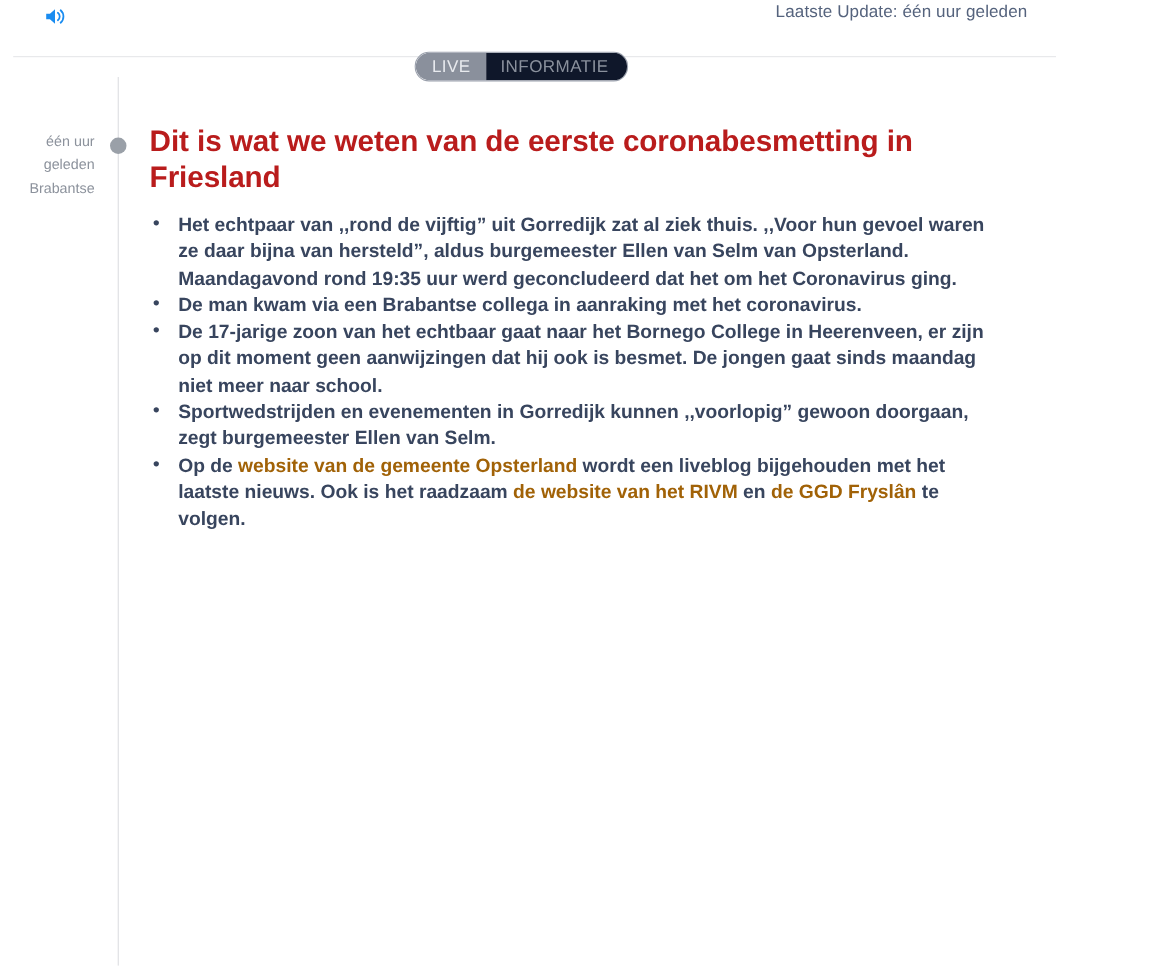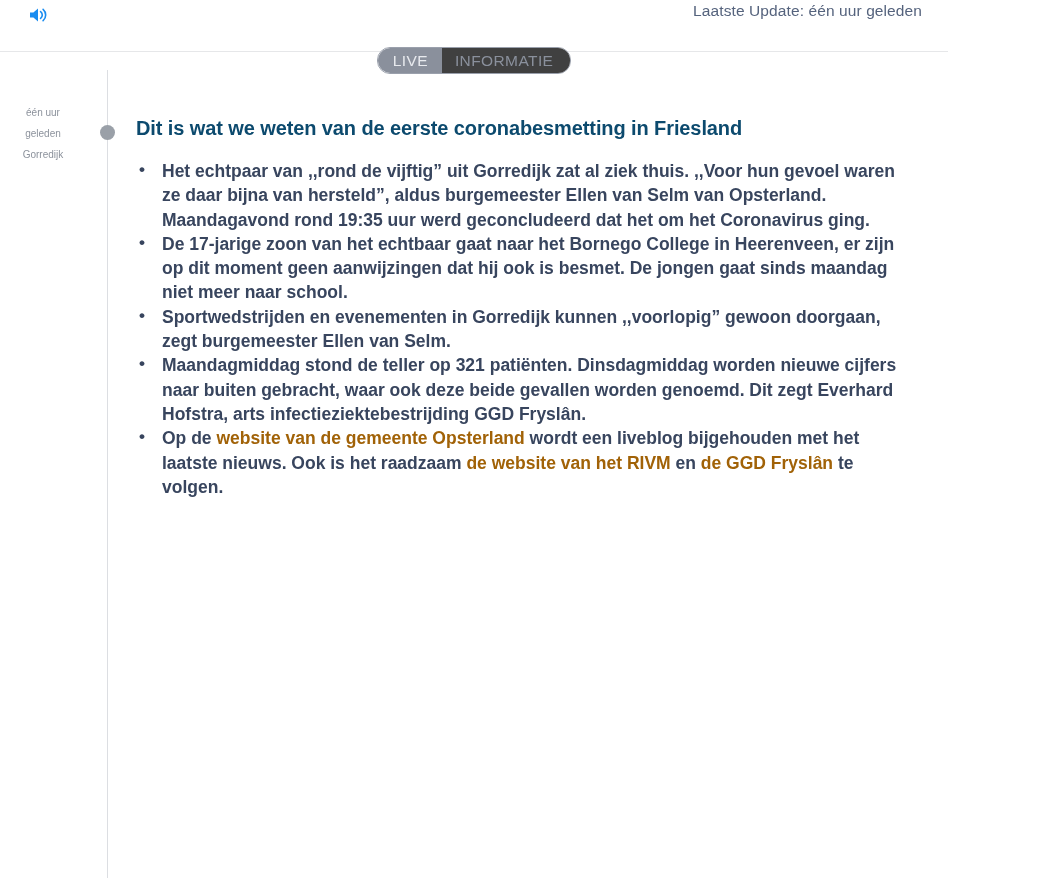--- a/index.html
+++ b/index.html
@@ -17,20 +17,21 @@
     position: relative;
   }
 
   
   .topbar {
     position: relative;
     height: 52px;
     width: 948px;
     box-sizing: border-box;
     border-bottom: 1px solid #e6e7e9;
+    margin-left: 12px;
   }
   .sound-icon {
     position: absolute;
     left: 27px;
     top: 3px;
     width: 24px;
     height: 24px;
     color: #1a8cf0;
     cursor: pointer;
   }
@@ -76,21 +77,21 @@
     line-height: 1;
   }
   .toggle .seg.active {
     background: #8a909c;
     color: #e8eaee;
     border-radius: 13px 0 0 13px;
     padding-left: 15px;
     padding-right: 14px;
   }
   .toggle .seg.inactive {
-    background: #404040;
+    background: #0f172a;
     color: #8a909c;
     padding-right: 17px;
   }
 
   
   .timeline-line {
     position: absolute;
     left: 107px;
     top: 70px;
     width: 1px;
@@ -104,40 +105,40 @@
     width: 15px;
     height: 15px;
     border-radius: 50%;
     background: #9aa0a8;
   }
 
   
   .entry-time {
     position: absolute;
     left: 0;
-    top: 102px;
+    top: 118px;
     width: 86px;
-    text-align: center;
-    font-size: 10px;
+    text-align: right;
+    font-size: 13px;
     line-height: 21px;
     color: #8c929c;
   }
   .entry-time div { white-space: nowrap; }
 
   .entry-body {
     position: absolute;
     left: 136px;
     top: 112px;
     width: 775px;
   }
   .entry-title {
-    font-size: 20px;
+    font-size: 27px;
     font-weight: bold;
     line-height: 33px;
-    color: #0c4a6e;
+    color: #b91c1c;
     margin: 0 0 14px 0;
     letter-spacing: -0.1px;
   }
   ul.entry-list {
     margin: 0;
     padding: 0 0 0 26px;
     list-style: none;
   }
   ul.entry-list li {
     position: relative;
@@ -182,25 +183,25 @@
     <div class="seg inactive">INFORMATIE</div>
   </div>
 </div>
 
 <div class="timeline-line"></div>
 <div class="timeline-dot"></div>
 
 <div class="entry-time">
   <div>één uur</div>
   <div>geleden</div>
-  <div>Gorredijk</div>
+  <div>Brabantse</div>
 </div>
 
 <div class="entry-body">
   <h1 class="entry-title">Dit is wat we weten van de eerste coronabesmetting in Friesland</h1>
   <ul class="entry-list">
       <li>Het echtpaar van ,,rond de vijftig” uit Gorredijk zat al ziek thuis. ,,Voor hun gevoel waren ze daar bijna van hersteld”, aldus burgemeester Ellen van Selm van Opsterland. Maandagavond rond 19:35 uur werd geconcludeerd dat het om het Coronavirus ging.</li>
+      <li>De man kwam via een Brabantse collega in aanraking met het coronavirus.</li>
       <li>De 17-jarige zoon van het echtbaar gaat naar het Bornego College in Heerenveen, er zijn op dit moment geen aanwijzingen dat hij ook is besmet. De jongen gaat sinds maandag niet meer naar school.</li>
       <li>Sportwedstrijden en evenementen in Gorredijk kunnen ,,voorlopig” gewoon doorgaan, zegt burgemeester Ellen van Selm.</li>
-      <li>Maandagmiddag stond de teller op 321 patiënten. Dinsdagmiddag worden nieuwe cijfers naar buiten gebracht, waar ook deze beide gevallen worden genoemd. Dit zegt Everhard Hofstra, arts infectieziektebestrijding GGD Fryslân.</li>
       <li>Op de <a>website van de gemeente Opsterland</a> wordt een liveblog bijgehouden met het laatste nieuws. Ook is het raadzaam <a>de website van het RIVM</a> en <a>de GGD Fryslân</a> te volgen.</li>
     </ul>
 </div>
 
 </body></html>

